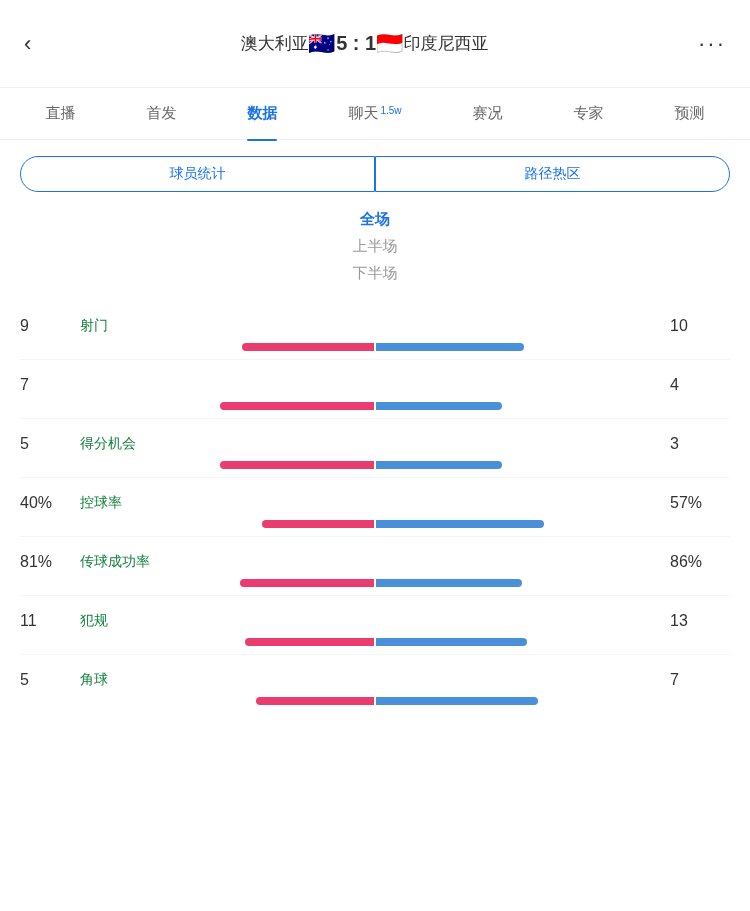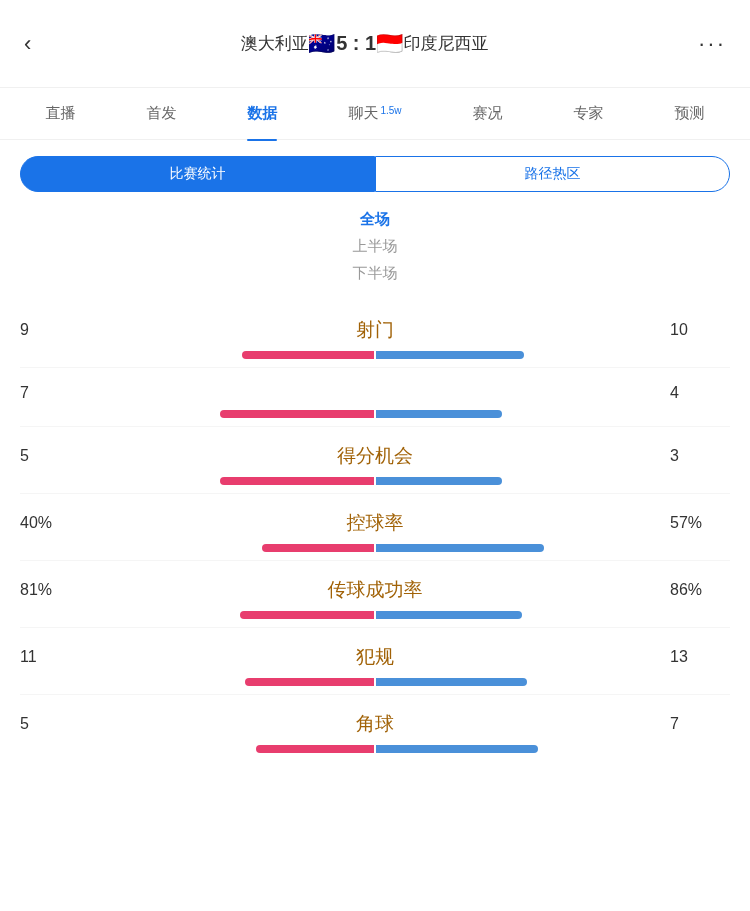--- a/index.html
+++ b/index.html
@@ -159,23 +159,22 @@
       align-items: center;
       justify-content: space-between;
       margin-bottom: 8px;
     }
     .stat-left-val {
       font-size: 16px;
       color: #333;
       min-width: 60px;
     }
     .stat-label {
-      font-size: 19px;
-      color: #a16207;
-      text-align: center;
+      font-size: 14px;
+      color: #15803d;
       flex: 1;
     }
     .stat-right-val {
       font-size: 16px;
       color: #333;
       min-width: 60px;
     }
     .bar-left {
       height: 8px;
       background: #e83d6e;
@@ -238,22 +237,22 @@
   </div>
   <div class="nav-tab">
     <span>专家</span>
   </div>
   <div class="nav-tab">
     <span>预测</span>
   </div>
 </div>
 
 <div class="sub-tabs">
-  <div class="sub-tab active">
-    <span>比赛统计</span>
+  <div class="sub-tab">
+    <span>球员统计</span>
   </div>
   <div class="sub-tab">
     <span>路径热区</span>
   </div>
 </div>
 
 <div class="period-tabs">
   <div class="period-tab active">
     <span>全场</span>
   </div>

